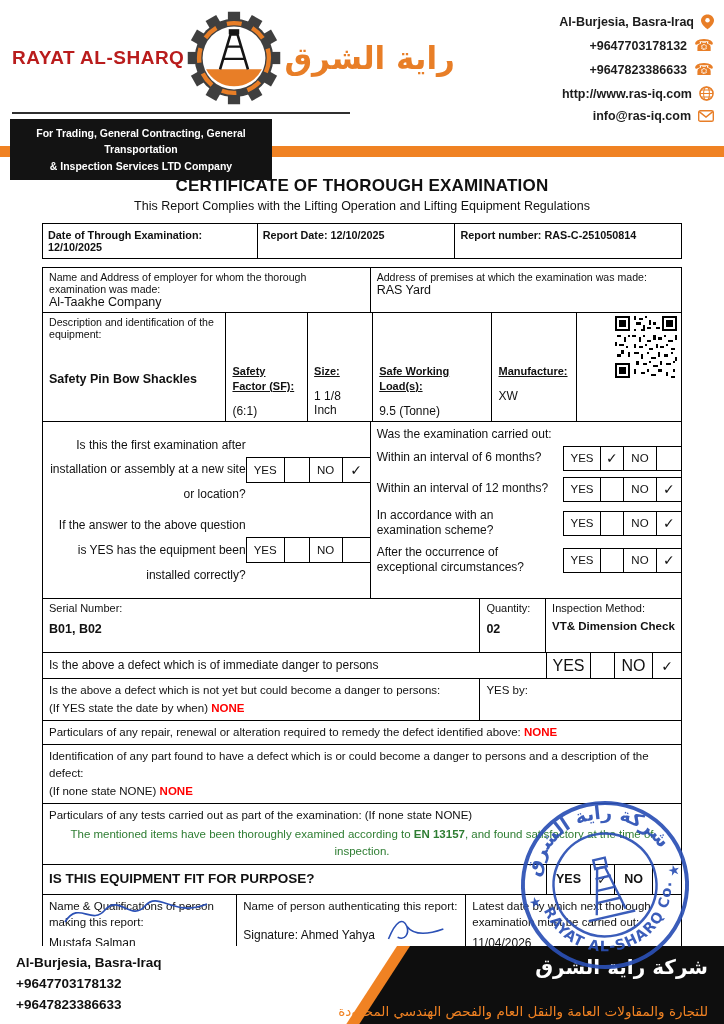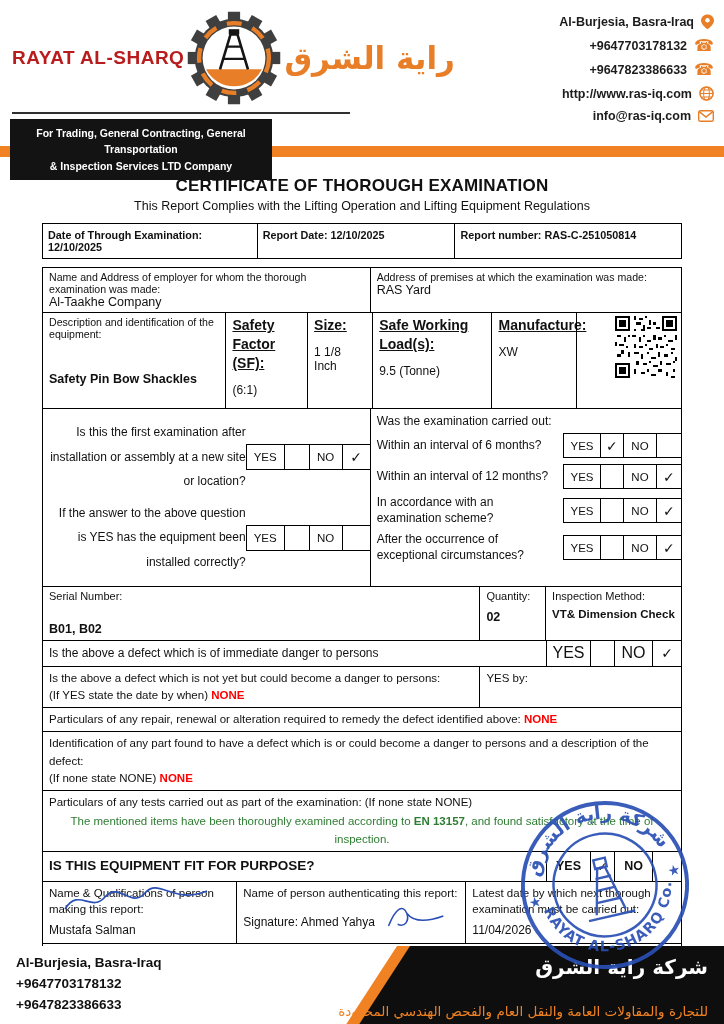--- a/index.html
+++ b/index.html
@@ -49,21 +49,21 @@
   .w-ser1{width:68.4%} .w-ser2{width:10.3%} .w-ser3{width:21.3%}
   .w-ny{width:31.6%}
   .w-sig1{width:30.3%} .w-sig2{width:35.9%} .w-sig3{width:33.8%}
   .full{width:100%}
 
   .rh-emp{min-height:42px} .rh-eq{min-height:96px} .rh-ser{min-height:54px}
   .rh-imm{min-height:26px} .rh-ny{min-height:36px} .rh-rep{min-height:22px}
   .rh-id{min-height:36px} .rh-tst{min-height:40px} .rh-fit{min-height:30px}
   .rh-sig{min-height:62px} .rh-fin{min-height:104px}
 
-  .eq-lab { font-size:14px; font-weight:bold; text-decoration:underline; line-height:1.35; }
+  .eq-lab { font-size:11px; font-weight:bold; text-decoration:underline; line-height:1.35;margin-top:48px; }
   .eq-val { font-size:12px; margin-top:10px; }
   .qr-cell { display:flex; justify-content:flex-end; padding:3px 4px; }
 
   
   .q-left { padding:4px 0 4px 6px; }
   .q-block { display:flex; justify-content:space-between; align-items:center; margin:7px 0; }
   .q-text { font-size:12px; line-height:2.05; width:205px;text-align:right; }
   .qboxes { display:flex; border:1px solid #000; border-right:none; }
   .qb { height:24px; display:flex; align-items:center; justify-content:center; font-size:11.5px; border-left:1px solid #000; }
   .qb:first-child { border-left:none; }
@@ -367,21 +367,21 @@
               <div class="ib ib-no">NO</div>
               <div class="ib ib-m2 mark">✓</div>
             </div>
           </div>
         </div>
       </div>
 
       <div class="r rh-ser">
         <div class="c w-ser1">
           <div class="lbl">Serial Number:</div>
-          <div class="val b" style="margin-top:20px">B01, B02</div>
+          <div class="val b" style="margin-top:8px">B01, B02</div>
         </div>
         <div class="c w-ser2">
           <div class="lbl">Quantity:</div>
           <div class="val b" style="margin-top:8px">02</div>
         </div>
         <div class="c w-ser3">
           <div class="lbl">Inspection Method:</div>
           <div class="val b" style="margin-top:6px;font-size:11.5px">VT&amp; Dimension Check</div>
         </div>
       </div>

